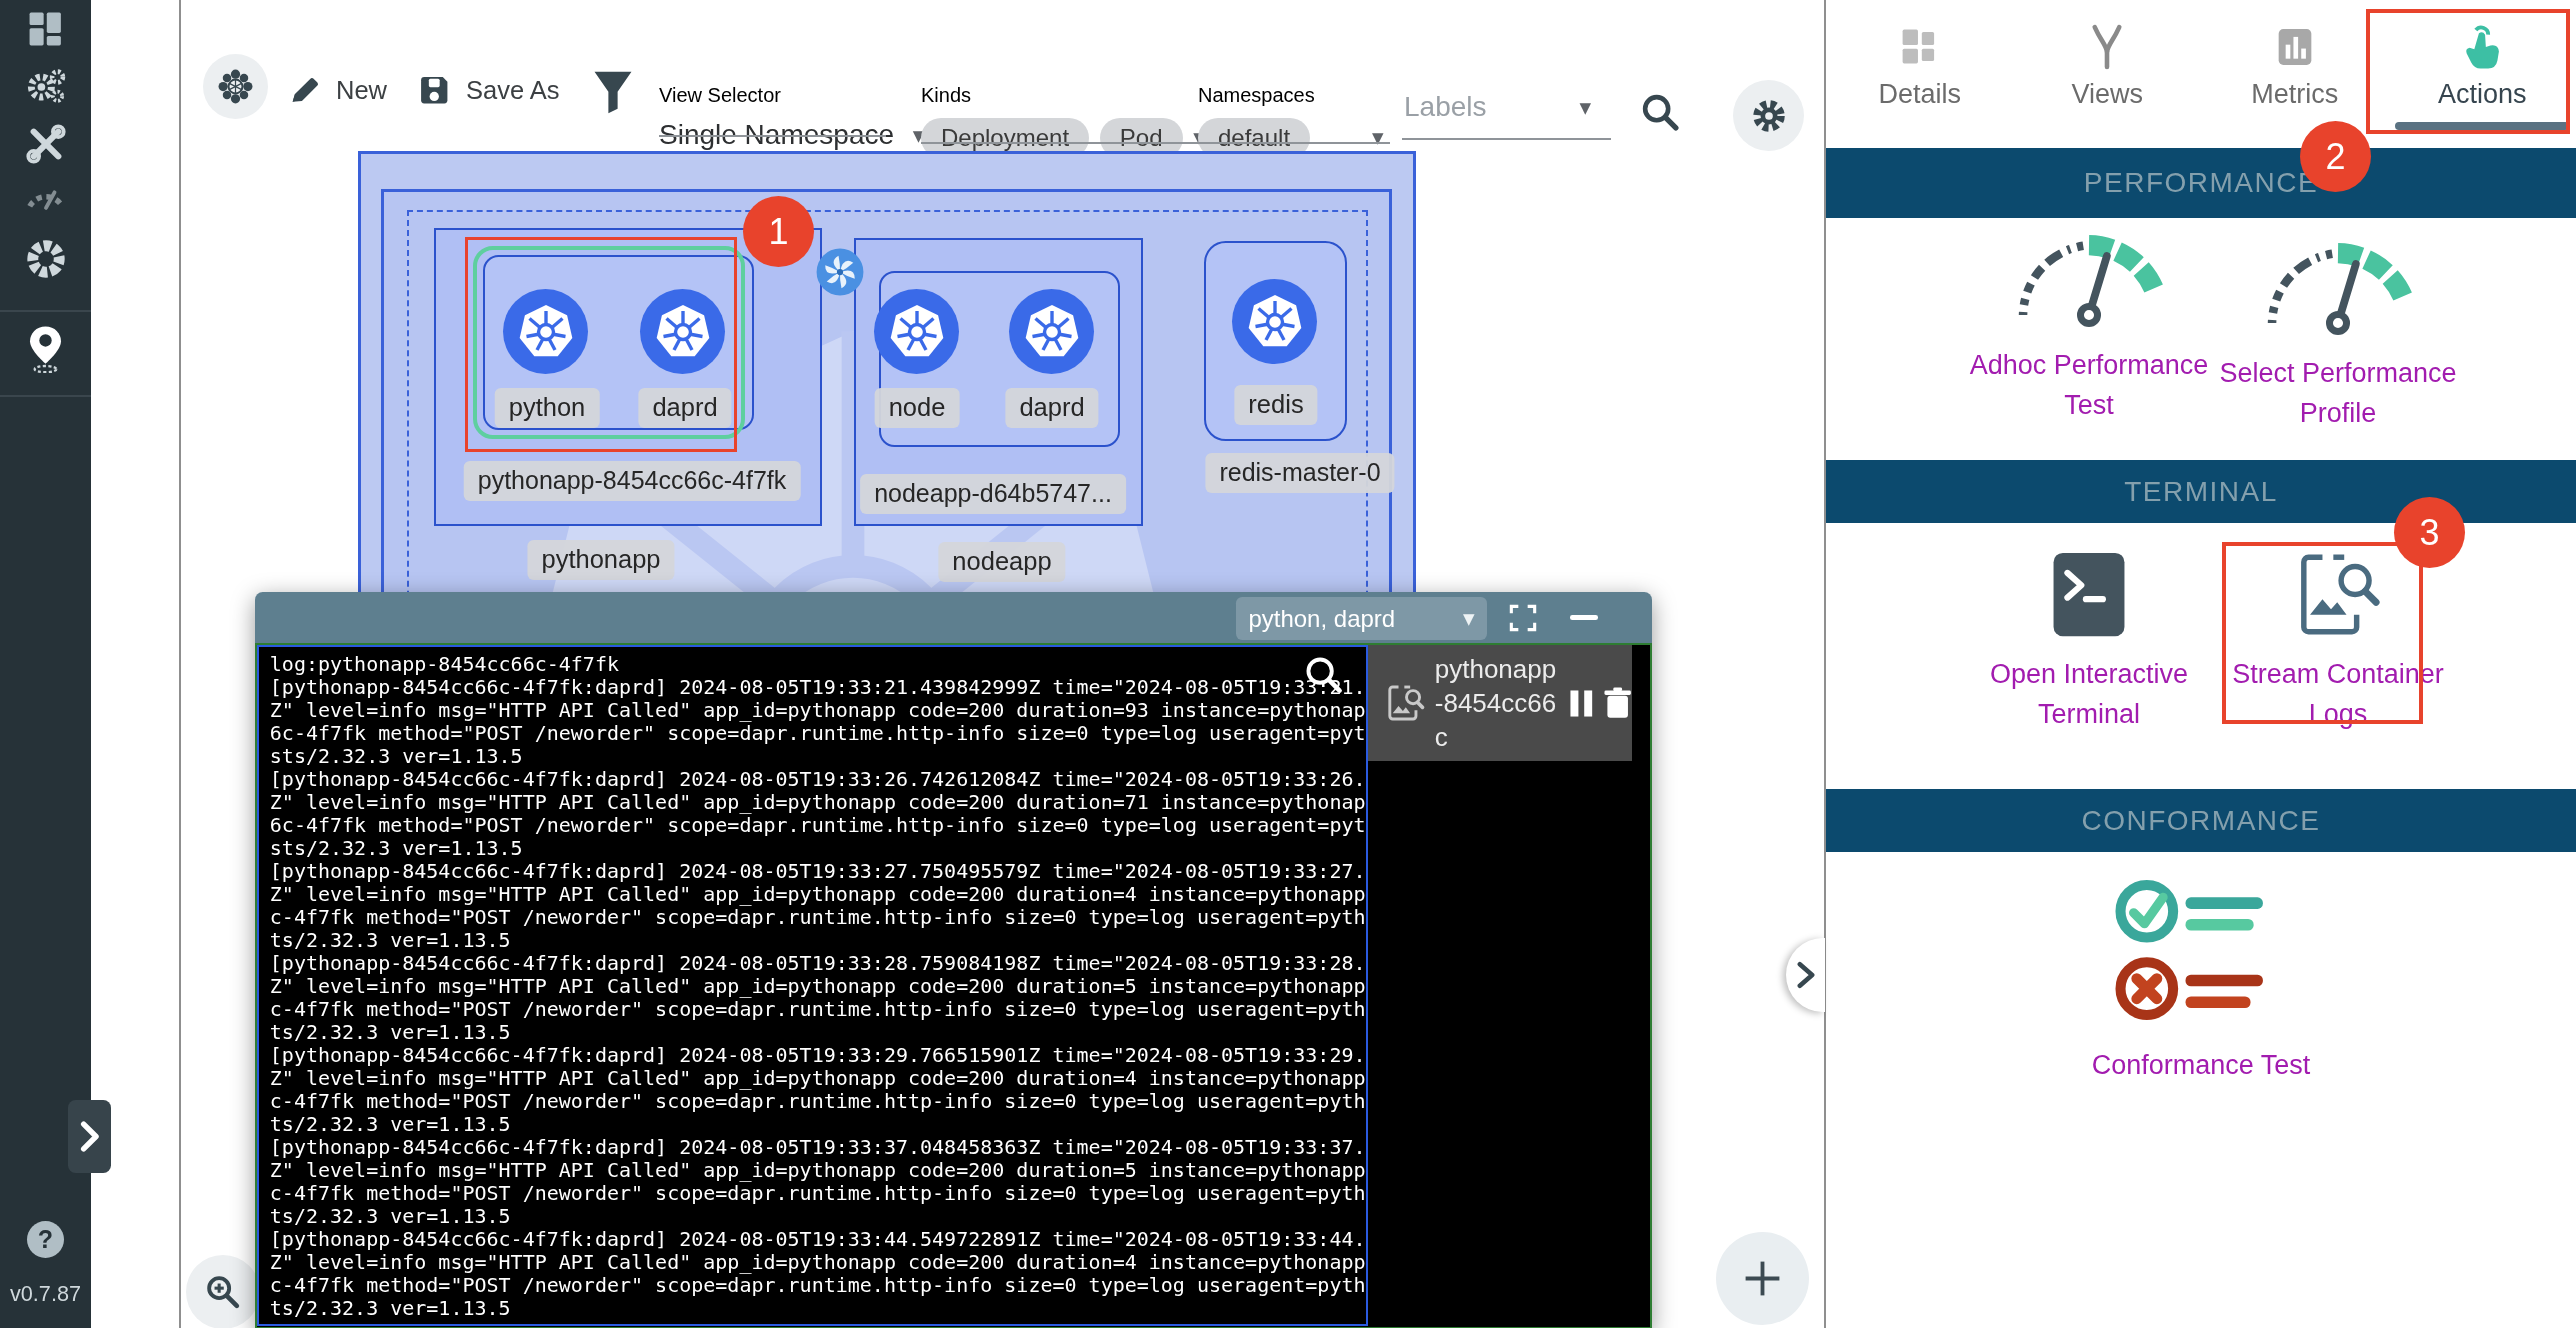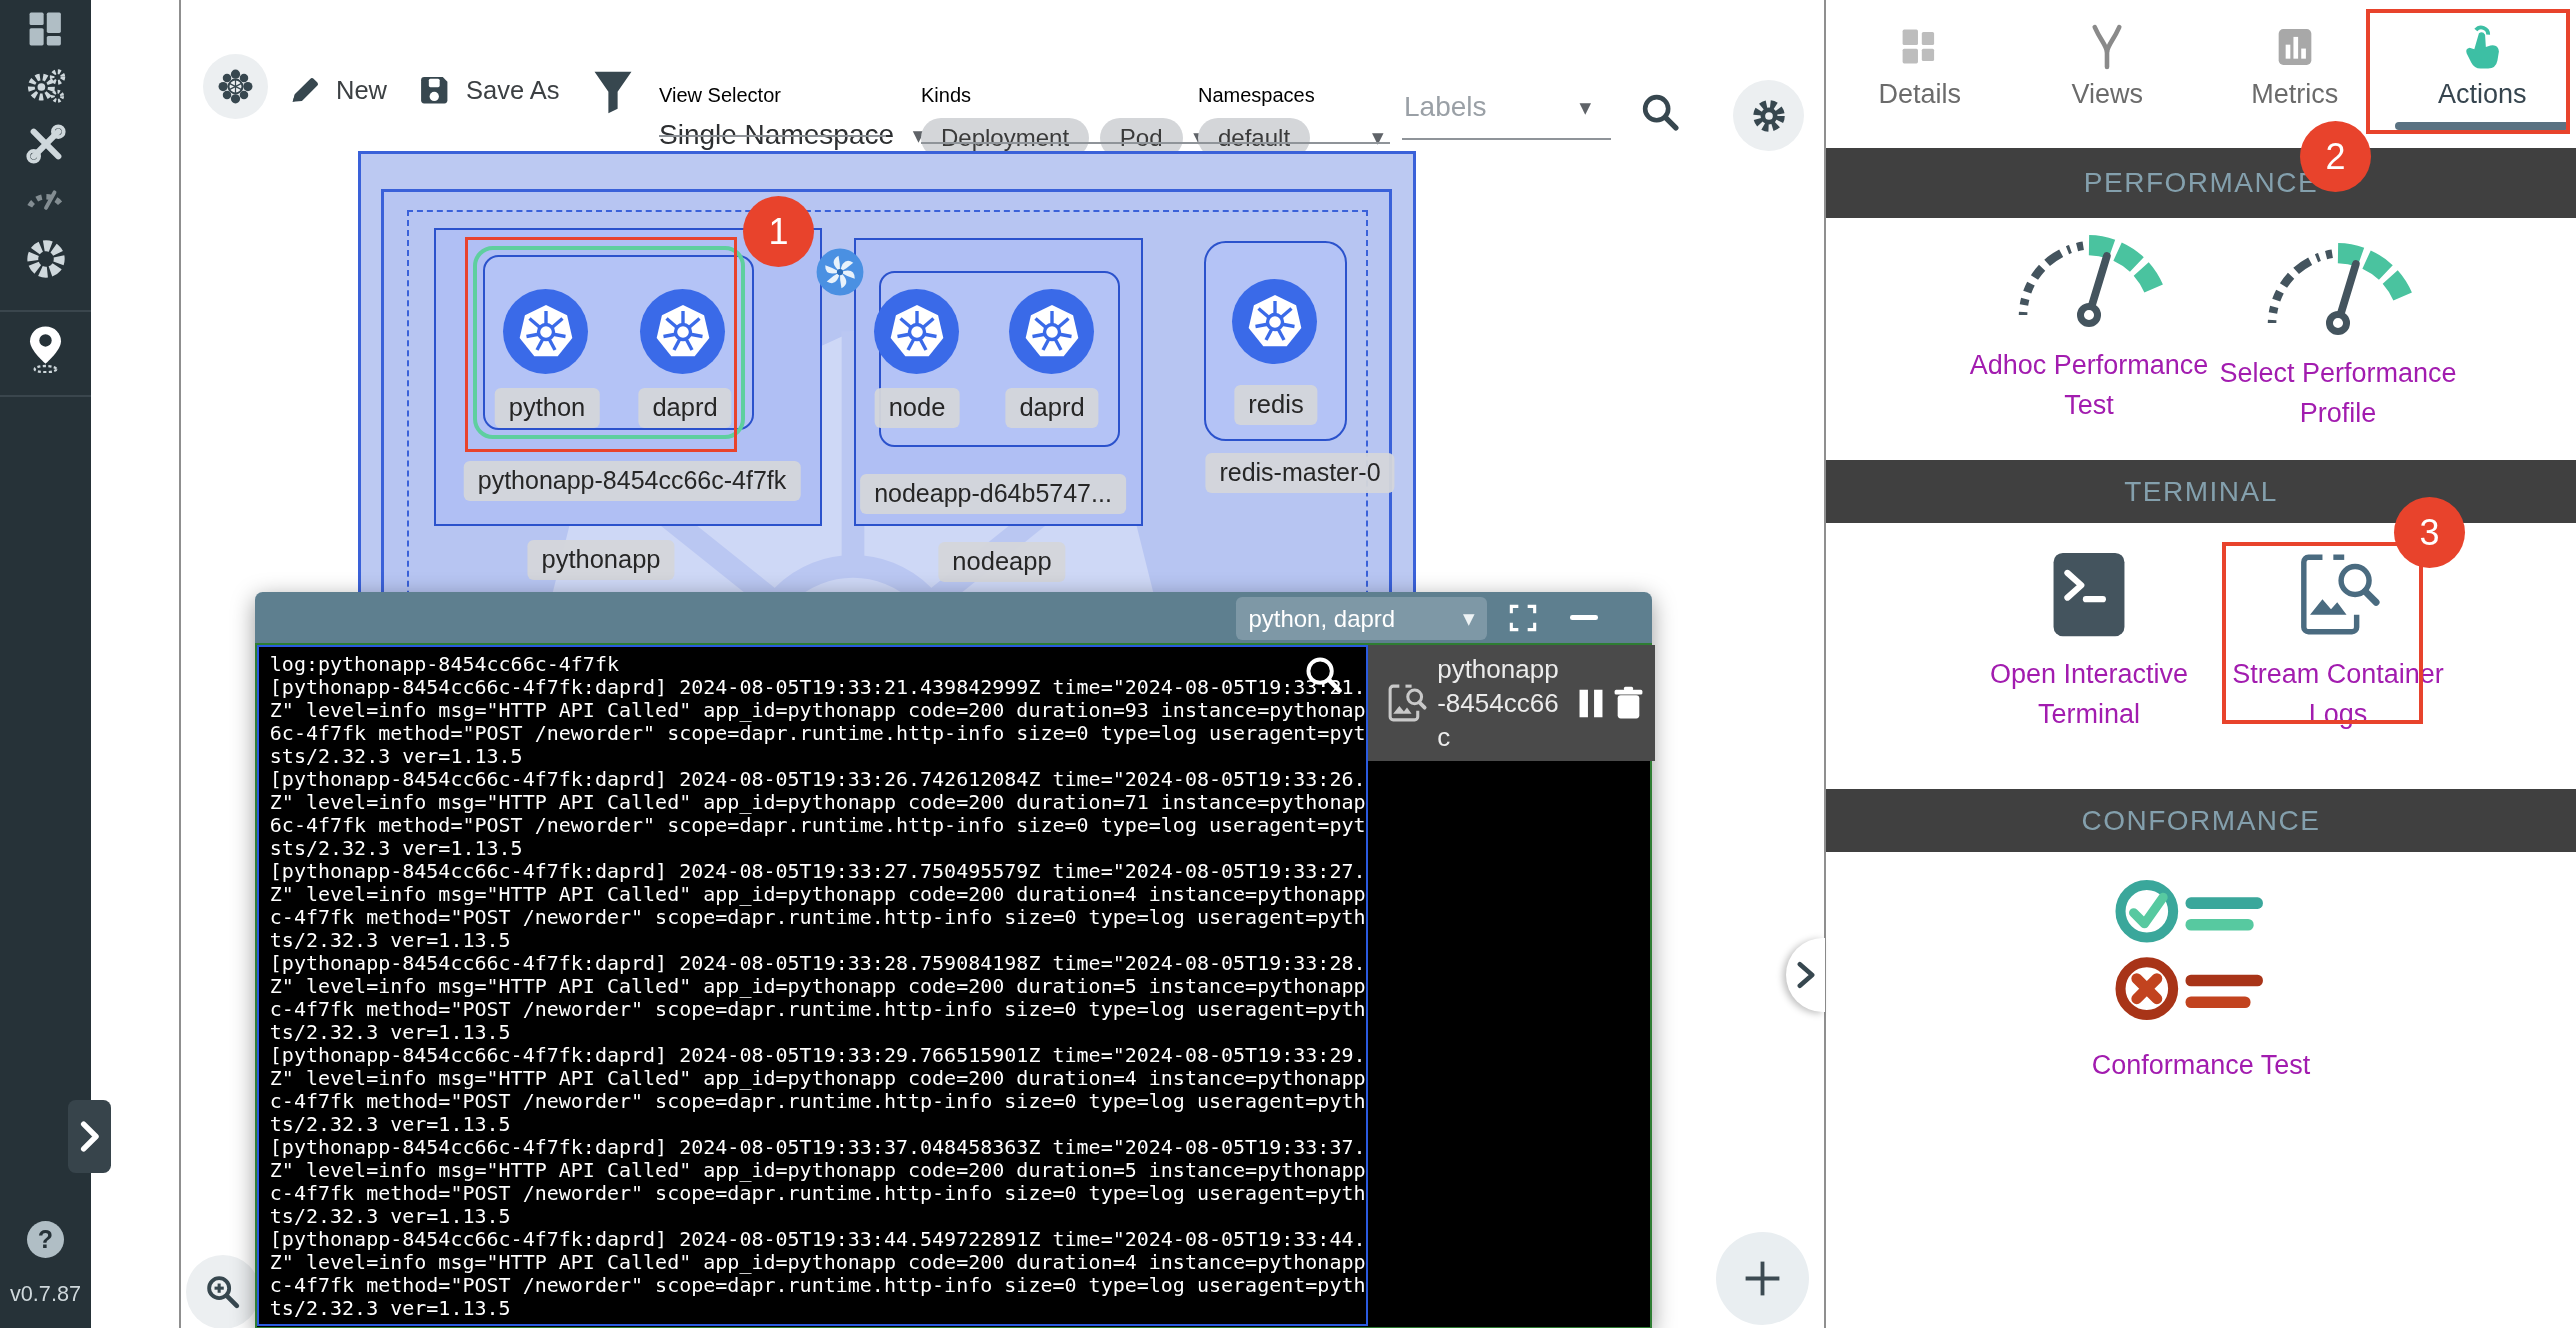--- a/index.html
+++ b/index.html
@@ -49,34 +49,34 @@
 
   
   #terminal { left:255px; top:592px; width:1397px; height:737px; z-index:20; box-shadow:0 6.2px 23px rgba(0,0,0,.4); border-radius:7.7px 7.7px 0 0; }
   #term-header { position:absolute; left:0; top:0; width:1397px; height:51px; background:#5e7f8f; border-radius:7.7px 7.7px 0 0; }
   #term-select { position:absolute; left:981px; top:5.4px; width:251px; height:43px; background:#7e98a6; border-radius:6.2px; display:flex; align-items:center; color:#fff; font-size:24px; padding:0 12.4px; cursor:pointer; }
   #term-select .caret { color:#eef3f5; margin-left:auto; }
   #term-content { position:absolute; left:0; top:51px; width:1397px; height:686px; background:#000; border:2.3px solid #2e7d32; }
   #log-pane { position:absolute; left:0; top:0; width:1111px; height:681px; border:2.3px solid #2b5be0; background:#000; overflow:hidden; padding:6.2px 0 0 10.8px; }
   .log-line { color:#fff; font-family:"DejaVu Sans Mono", monospace; font-size:20px; line-height:23px; white-space:pre; }
   #term-side { position:absolute; left:1111px; top:0; width:281px; height:681px; background:#000; }
-  #term-side-row { position:absolute; left:0; top:0; width:287px; height:116px; background:#4a4a4a; display:flex; align-items:center; cursor:pointer; }
+  #term-side-row { position:absolute; left:0; top:0; width:264px; height:116px; background:#4a4a4a; display:flex; align-items:center; cursor:pointer; }
   #pod-item-label { color:#ececec; font-size:26px; line-height:34px; width:130px; word-break:break-all; margin-left:7.7px; }
 
   
   #rpanel { left:1826px; top:0; width:750px; height:1329px; background:#fff; z-index:10; }
   #rdivider { left:1824px; top:0; width:1.5px; height:1329px; background:#8f8f8f; z-index:11; }
   #tabs { position:absolute; left:0; top:0; width:750px; height:143px; display:flex; }
   .tab { flex:1; display:flex; flex-direction:column; align-items:center; padding-top:17px; cursor:pointer; }
   .tab .ticon { height:59px; display:flex; align-items:center; justify-content:center; }
   .tab .tlabel { font-size:27px; color:#6b6b6b; margin-top:3.1px; }
   .tab.active .tlabel { color:#36454f; }
   .tab .tbar { width:174px; height:7.7px; border-radius:3.9px; background:#5a7282; margin-top:12.4px; visibility:hidden; }
   .tab.active .tbar { visibility:visible; }
-  .strip { position:absolute; left:0; width:750px; background:#404040; color:#84a0ad; font-size:28px; letter-spacing:1.5px; display:flex; align-items:center; justify-content:center; }
+  .strip { position:absolute; left:0; width:750px; background:#0c4a6e; color:#84a0ad; font-size:28px; letter-spacing:1.5px; display:flex; align-items:center; justify-content:center; }
   .action-item { position:absolute; width:248px; text-align:center; cursor:pointer; }
   .action-item .alabel { font-size:27px; color:#a21caf; line-height:40px; margin-top:15.5px; }
 
   
   svg { display:block; }
   .plus-btn { border-radius:50%; background:#e9eef1; display:flex; align-items:center; justify-content:center; cursor:pointer; }
   #panel-handle { position:absolute; left:1786px; top:938px; width:39px; height:74px; background:#fff; border-radius:37px 0 0 37px; box-shadow:-3.1px 1.5px 7.7px rgba(0,0,0,.25); display:flex; align-items:center; justify-content:center; z-index:12; cursor:pointer; }
 </style>
 </head>
 <body>

